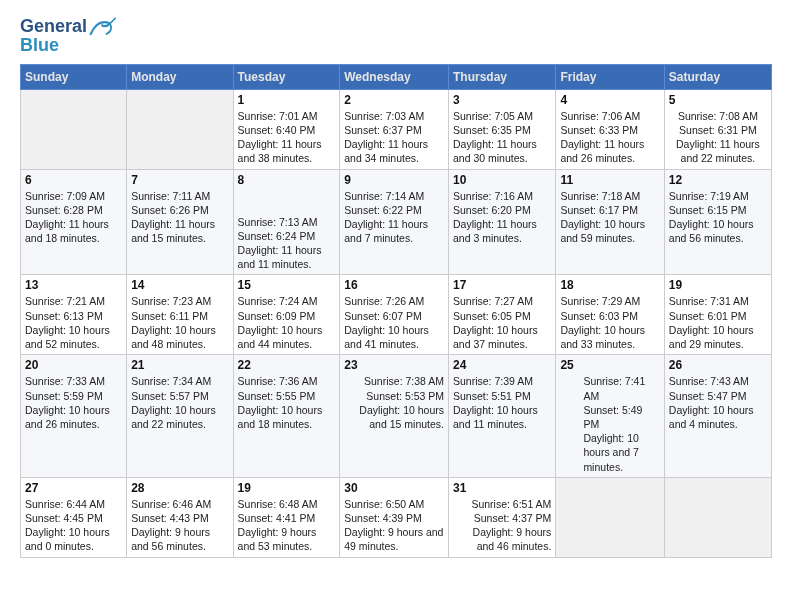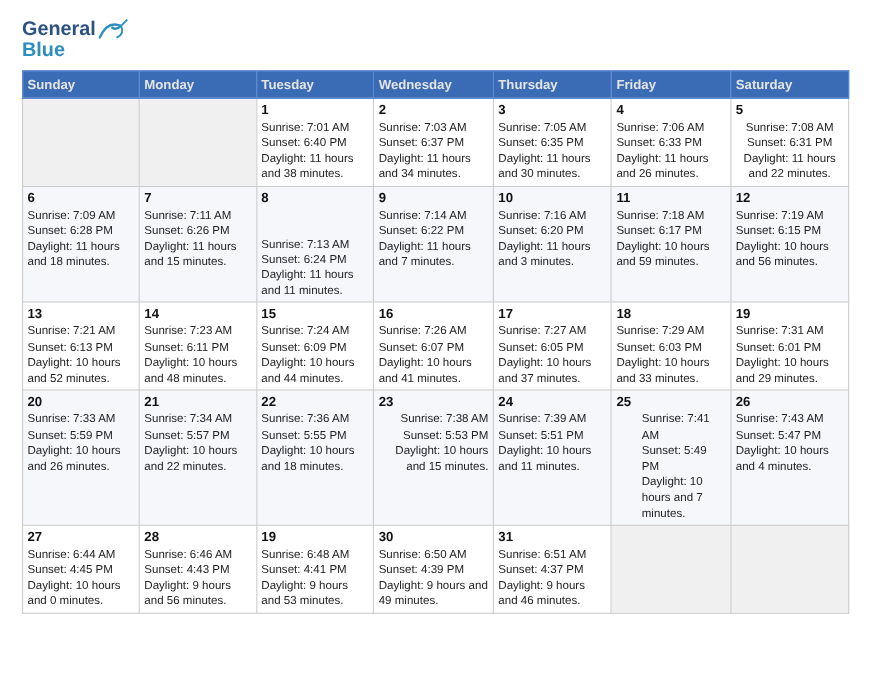--- a/index.html
+++ b/index.html
@@ -301,21 +301,21 @@
 Daylight: 9 hours and 53 minutes.</div>
           </td>
           <td>
             <div class="day-num">30</div>
             <div class="day-info" style="white-space: pre-line;">Sunrise: 6:50 AM
 Sunset: 4:39 PM
 Daylight: 9 hours and 49 minutes.</div>
           </td>
           <td>
             <div class="day-num">31</div>
-            <div class="day-info" style="white-space: pre-line;">Sunrise: 6:51 AM
+            <div class="day-info" style="white-space: pre-line; text-align: right;">Sunrise: 6:51 AM
 Sunset: 4:37 PM
 Daylight: 9 hours and 46 minutes.</div>
           </td>
           <td class="empty-cell"></td>
           <td class="empty-cell"></td>
         </tr>
       </tbody>
   </table>
 </div>
 

